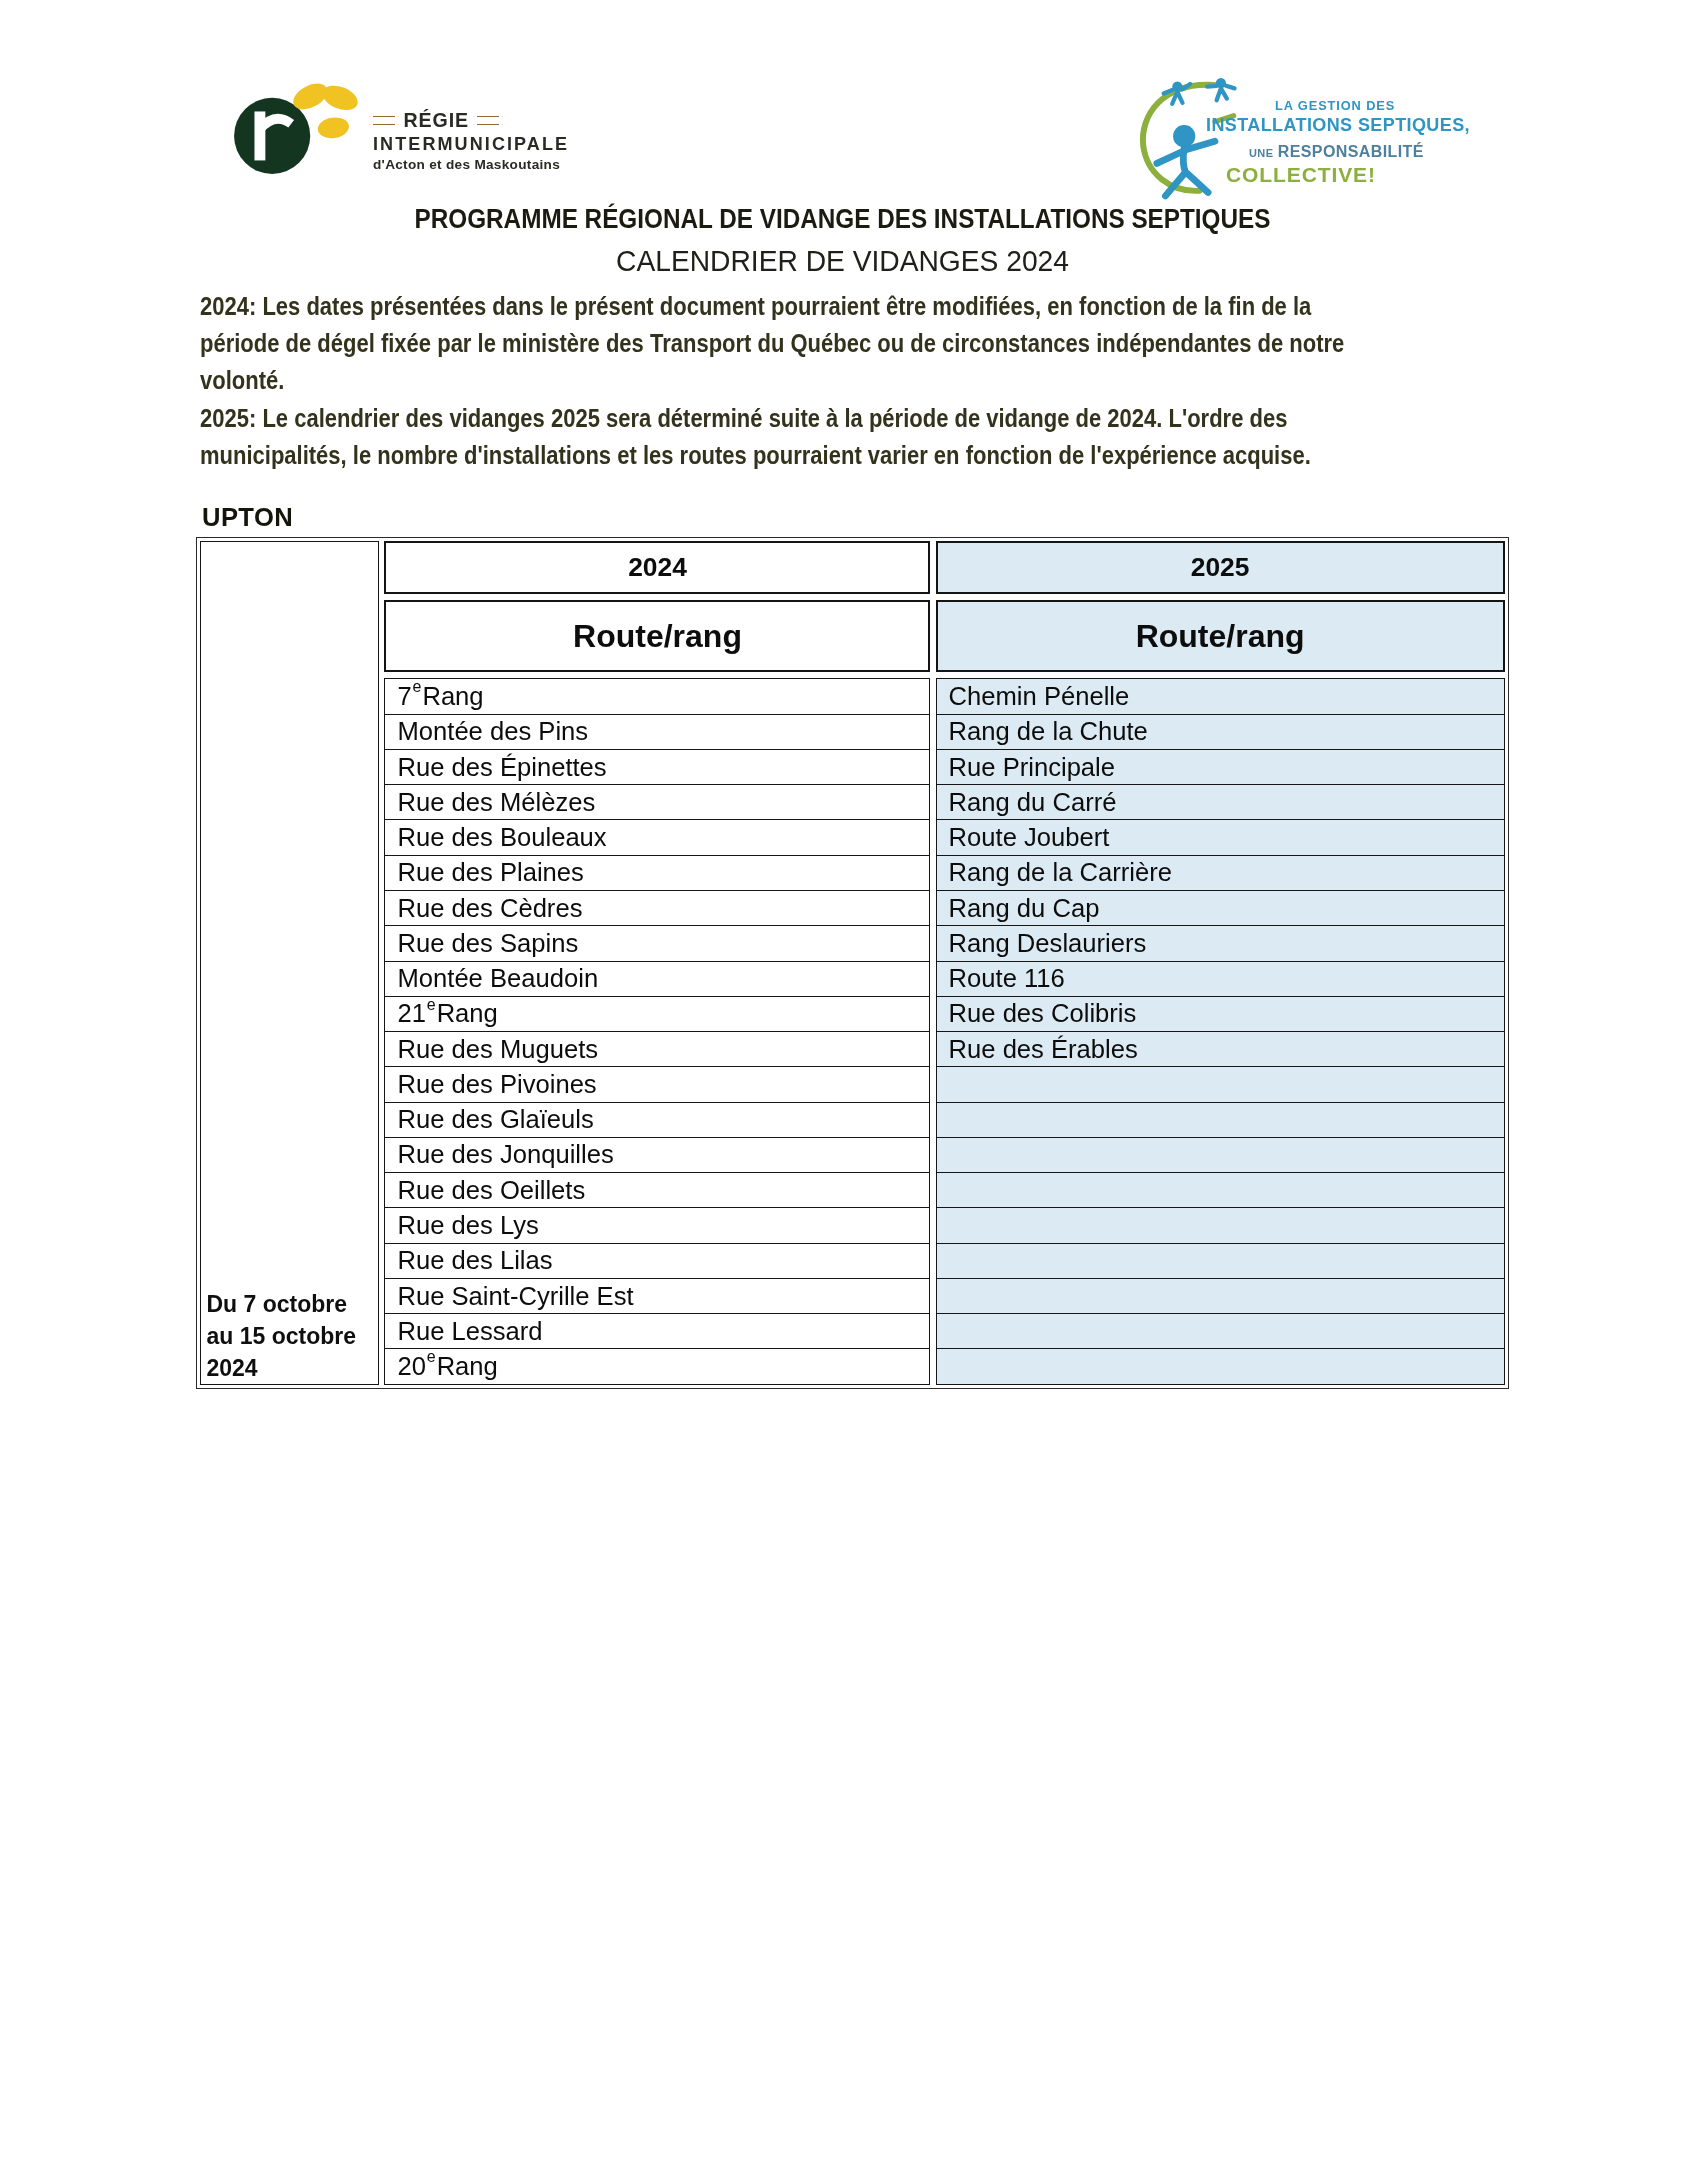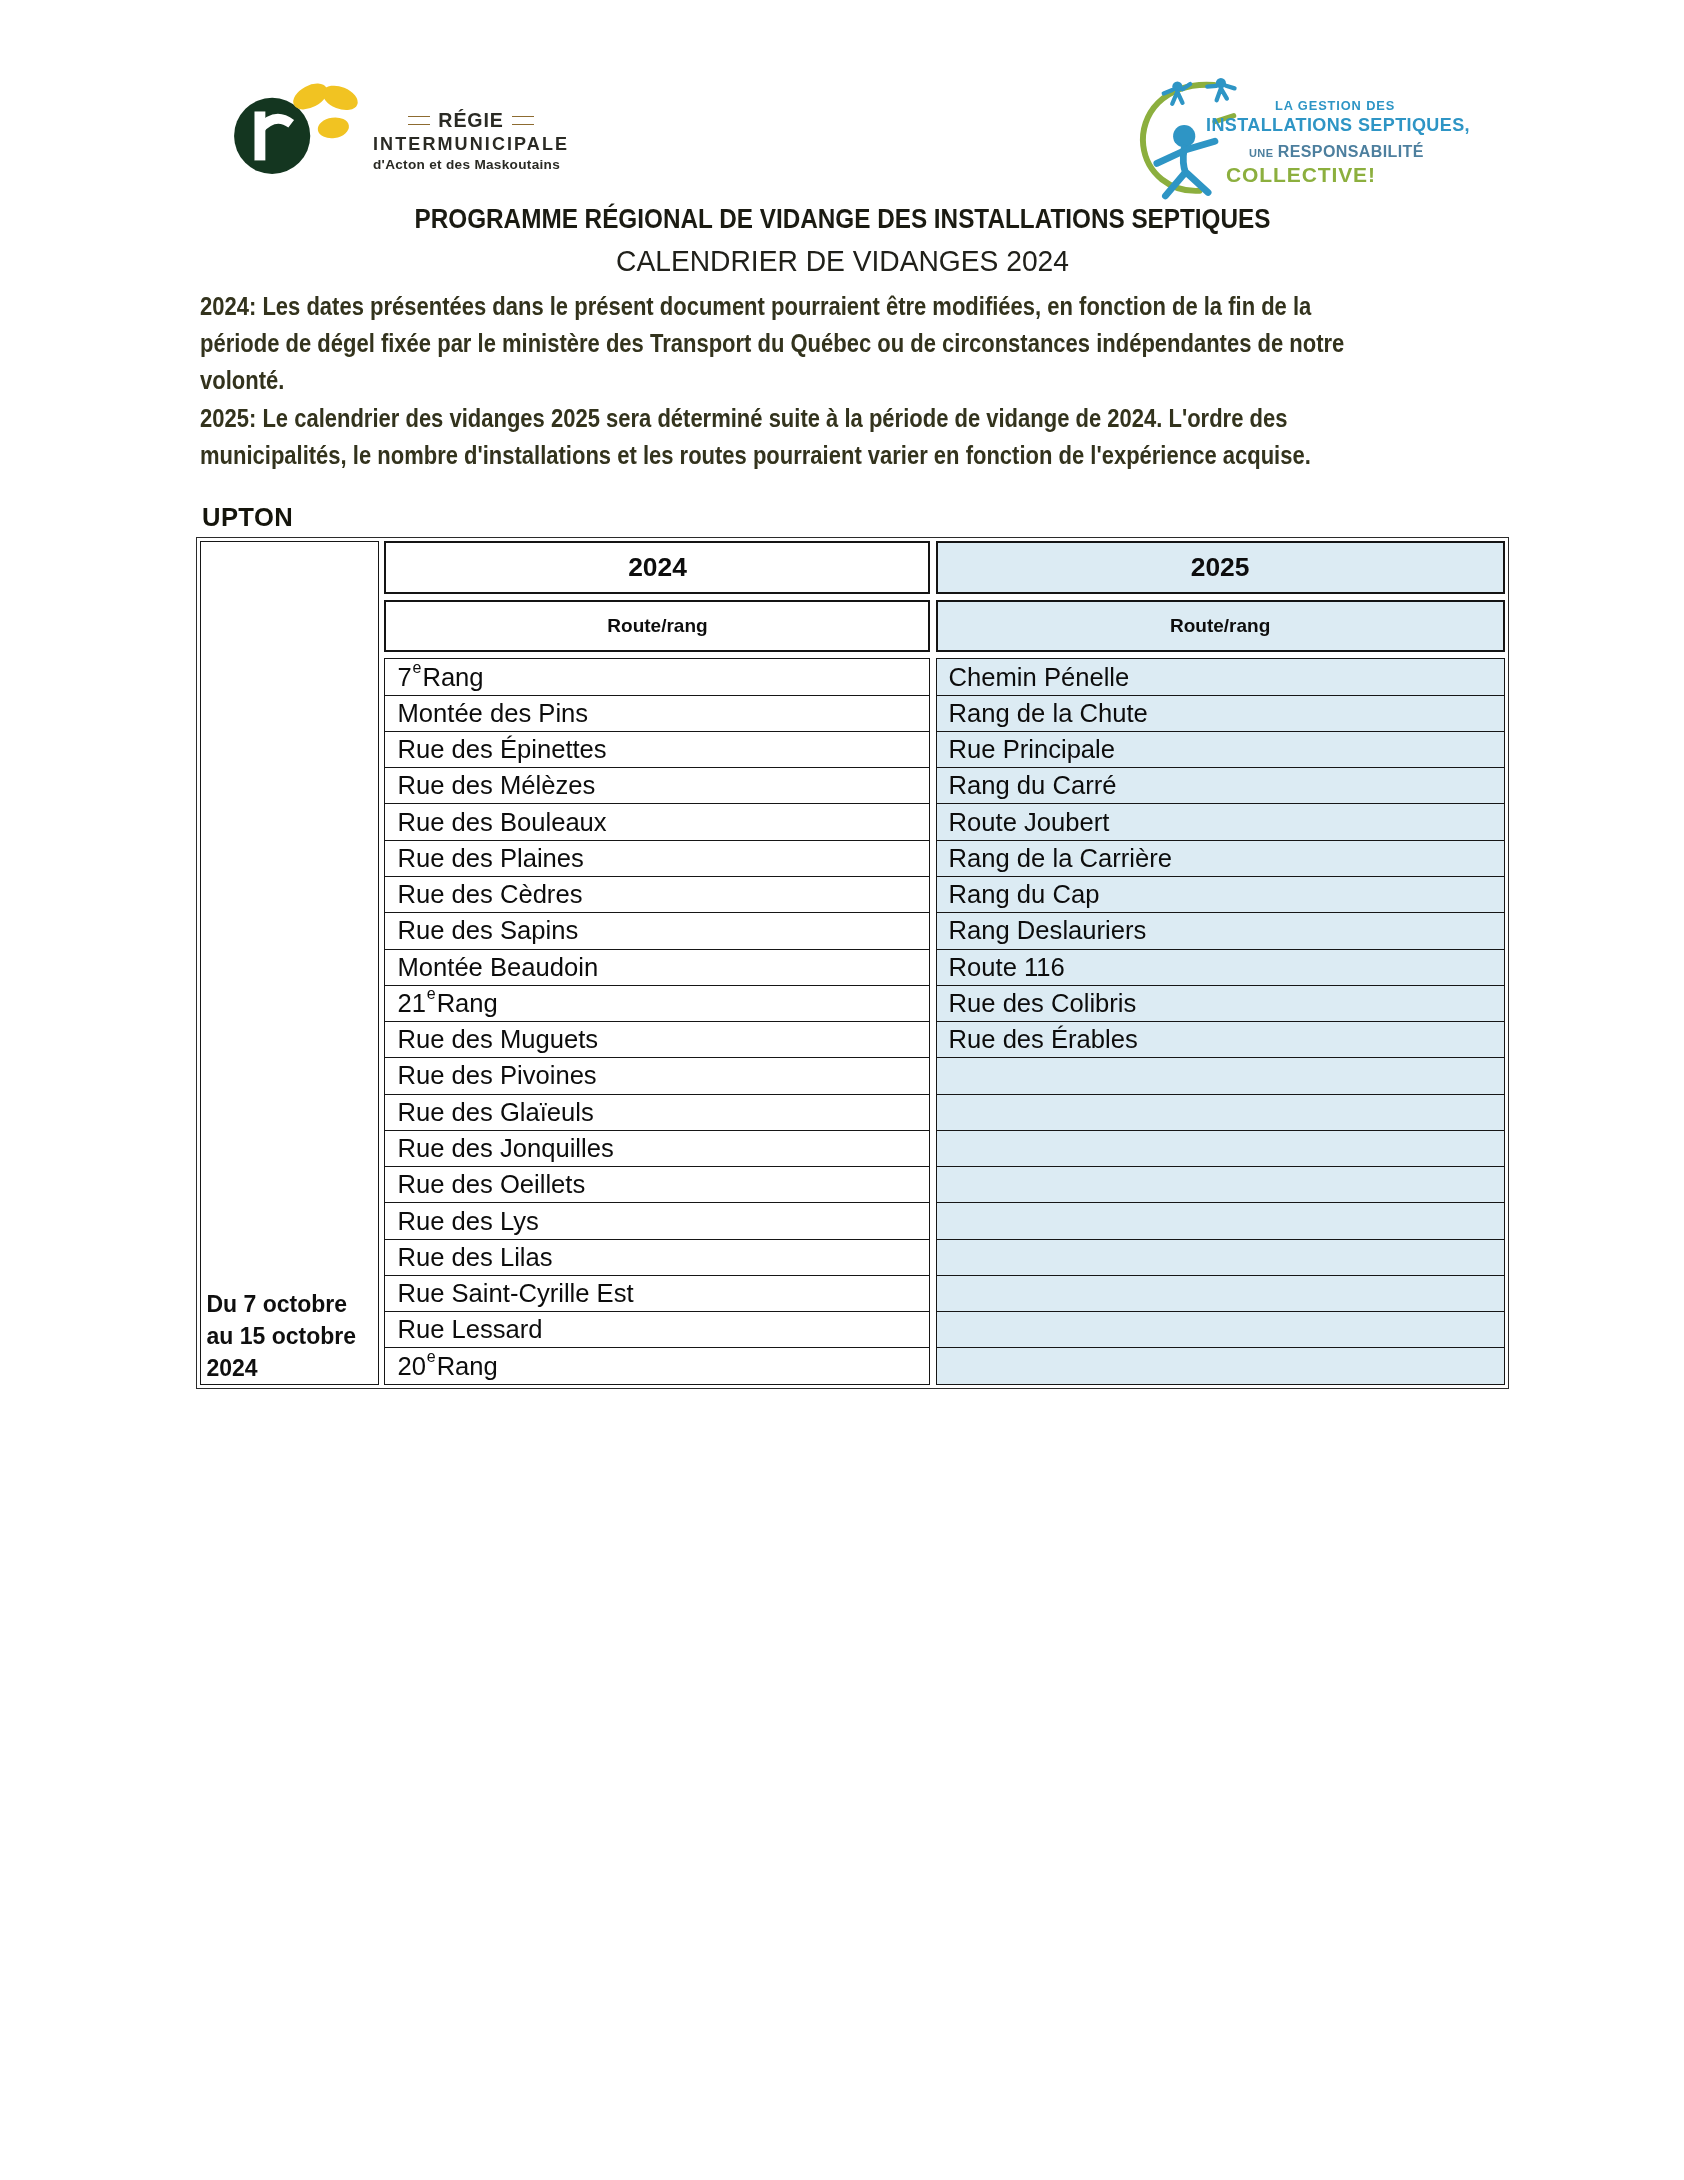--- a/index.html
+++ b/index.html
@@ -20,21 +20,21 @@
     background:#ffffff;
     font-family:"Liberation Sans",sans-serif;
     color:var(--ink);
     overflow:hidden;
   }
 
   
   .logo-left{position:absolute;left:230px;top:75px;width:477px;height:111px;}
   .logo-left svg{position:absolute;left:0;top:0;}
   .logo-left-text{position:absolute;left:143px;top:34px;color:#2a2a24;}
-  .regie-row{display:flex;align-items:center;gap:8.5px;font-size:19.6px;font-weight:700;letter-spacing:0.9px;justify-content:center;}
+  .regie-row{display:flex;align-items:center;gap:8.5px;font-size:19.6px;font-weight:700;letter-spacing:0.9px;}
   .dash-orn{width:22px;height:6.8px;border-top:1.7px solid #8d6b30;border-bottom:1.7px solid #8d6b30;}
   .intermun{font-size:18px;font-weight:700;letter-spacing:2.1px;margin-top:1.7px;}
   .acton{font-size:13.6px;font-weight:700;margin-top:2.6px;letter-spacing:0.3px;}
 
   
   .logo-right{position:absolute;left:1131px;top:66px;width:375px;height:141px;}
   .logo-right svg{position:absolute;left:0;top:6.8px;}
   .lr-t1{position:absolute;left:144px;top:32px;font-size:12.8px;font-weight:600;letter-spacing:0.9px;color:var(--logo-blue);}
   .lr-t2{position:absolute;left:75px;top:49px;font-size:18px;font-weight:600;letter-spacing:0.4px;color:var(--logo-blue);}
   .lr-t3{position:absolute;left:118px;top:77px;font-size:16px;font-weight:600;color:var(--logo-steel);letter-spacing:0.4px;}
@@ -58,21 +58,21 @@
     box-sizing:border-box;border:1.7px solid #2b2b2b;padding:3.4px;background:#fff;}
   .table-inner{display:flex;gap:5.1px;height:100%;}
   .date-cell{width:179px;box-sizing:border-box;border:1.7px solid var(--line);
     display:flex;align-items:flex-end;background:#fff;}
   .date-lines{padding-left:5.1px;font-weight:700;font-size:23px;line-height:32px;color:#0f0f0f;}
   .cols{flex:1;display:flex;flex-direction:column;gap:6px;}
   .hdr-row{display:flex;gap:5.1px;}
   .hdr-cell{box-sizing:border-box;border:2.6px solid #141414;display:flex;
     align-items:center;justify-content:center;font-weight:700;background:#fff;color:#0d0d0d;}
   .year-row .hdr-cell{height:53px;font-size:26.4px;}
-  .sub-row .hdr-cell{height:52px;font-size:19px;}
+  .sub-row .hdr-cell{height:72px;font-size:32px;}
   .w2024{width:546px;flex:none;}
   .w2025{flex:1;text-align:right;}
   .bg-blue{background:var(--blue);}
   .body-cols{flex:1;display:flex;gap:5.1px;}
   .col{box-sizing:border-box;border:1.7px solid var(--line);display:flex;flex-direction:column;}
   .col-2024{width:546px;flex:none;background:#fff;}
   .col-2025{flex:1;background:var(--blue);}
   .route-row{flex:1;display:flex;align-items:center;padding-left:12px;font-size:25.6px;color:#0c0c0c;}
   .route-row + .route-row{border-top:1.7px solid var(--line);}
   .route-row sup{font-size:16px;line-height:0;position:relative;top:-9.4px;margin:0 0.9px;}

